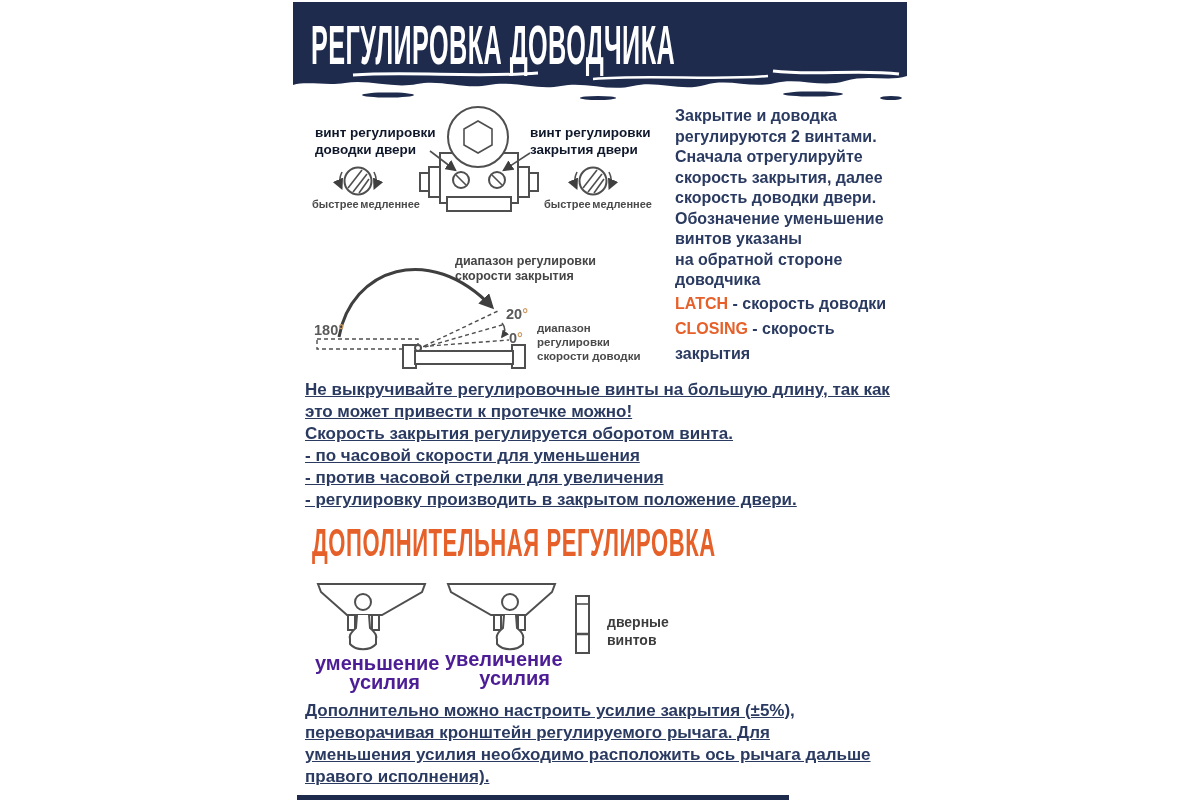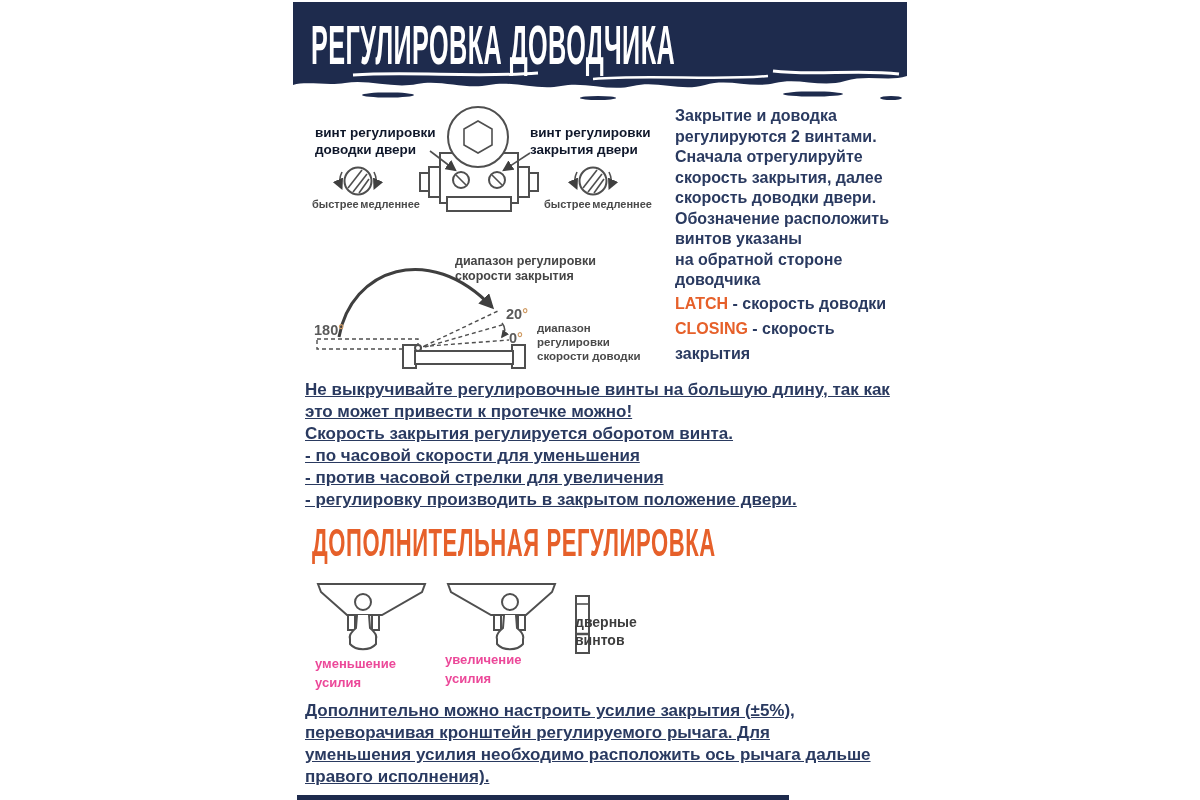--- a/index.html
+++ b/index.html
@@ -13,21 +13,21 @@
   .section-heading{position:absolute;left:312px;top:523px;font-size:38px;line-height:40px;
               font-weight:800;color:var(--orange);white-space:nowrap;
               transform:scaleX(0.58);transform-origin:left center;letter-spacing:1px;}
   .body-text{position:absolute;color:var(--text-navy);font-weight:700;font-size:17px;line-height:22px;text-decoration:underline;}
   .side-text{position:absolute;left:675px;top:106px;width:240px;color:var(--text-navy);
              font-weight:700;font-size:16px;line-height:20.5px;}
   .intro-extra{line-height:25px;}
   .orange-term{color:var(--orange);}
   .dlabel{position:absolute;color:#0f172a;font-weight:700;font-size:13.5px;line-height:17px;}
   .dsmall{position:absolute;color:#4a4a4a;font-weight:700;font-size:11px;display:flex;justify-content:space-between;}
-  .bracket-label{position:absolute;color:#ec4899;font-weight:700;font-size:13px;line-height:19px;text-align:left;}
+  .bracket-label{position:absolute;color:#4c1d95;font-weight:700;font-size:20px;line-height:19px;text-align:right;}
   .hinge-label{position:absolute;color:#3d3d3d;font-weight:700;font-size:14px;line-height:18px;}
   .bottom-bar{position:absolute;left:297px;top:795px;width:492px;height:5px;background:var(--navy);}
   svg{position:absolute;overflow:visible;}
   .ln{stroke:var(--diagram-line);stroke-width:2;fill:#fff;}
   .ln-thin{stroke:var(--diagram-line);stroke-width:1.6;fill:none;}
   .ln-dash{stroke:var(--diagram-line);stroke-width:1.4;fill:none;stroke-dasharray:4 3;}
   .arc-main{stroke:#3f3f3f;stroke-width:3;fill:none;}
   .svg-label{fill:#454545;font-weight:700;font-size:12.5px;font-family:"Liberation Sans",sans-serif;}
   .svg-label-sm{fill:#4a4a4a;font-weight:700;font-size:11.5px;font-family:"Liberation Sans",sans-serif;}
   .angle{fill:#5a5a5a;font-weight:700;font-size:14.5px;font-family:"Liberation Sans",sans-serif;}
@@ -114,21 +114,21 @@
     <span>медленнее</span>
   </div>
 
   <div class="side-text">
     <div>
         <div>Закрытие и доводка</div>
         <div>регулируются 2 винтами.</div>
         <div>Сначала отрегулируйте</div>
         <div>скорость закрытия, далее</div>
         <div>скорость доводки двери.</div>
-        <div>Обозначение расположить</div>
+        <div>Обозначение уменьшение</div>
         <div>винтов указаны</div>
         <div>на обратной стороне</div>
         <div>доводчика</div>
       </div>
     <div class="intro-extra"><span class="orange-term">LATCH</span><span> - скорость доводки</span></div>
     <div class="intro-extra"><span class="orange-term">CLOSING</span><span> - скорость</span></div>
     <div class="intro-extra">закрытия</div>
   </div>
 
   <svg style="left:303px;top:243px" width="360" height="135" viewBox="0 0 360 135">
@@ -199,21 +199,21 @@
   </svg>
 
   <div class="bracket-label" style="left:315px;top:654px;width:105px">
     <div>уменьшение</div>
     <div>усилия</div>
   </div>
   <div class="bracket-label" style="left:445px;top:650px;width:105px">
     <div>увеличение</div>
     <div>усилия</div>
   </div>
-  <div class="hinge-label" style="left:575px;top:613px">
+  <div class="hinge-label" style="left:607px;top:613px">
     <div>дверные</div>
     <div>винтов</div>
   </div>
 
   <div class="body-text" style="left:305px;top:700px;width:610px">
       <div>Дополнительно можно настроить усилие закрытия (±5%),</div>
       <div>переворачивая кронштейн регулируемого рычага. Для</div>
       <div>уменьшения усилия необходимо расположить ось рычага дальше</div>
       <div>правого исполнения).</div>
     </div>

